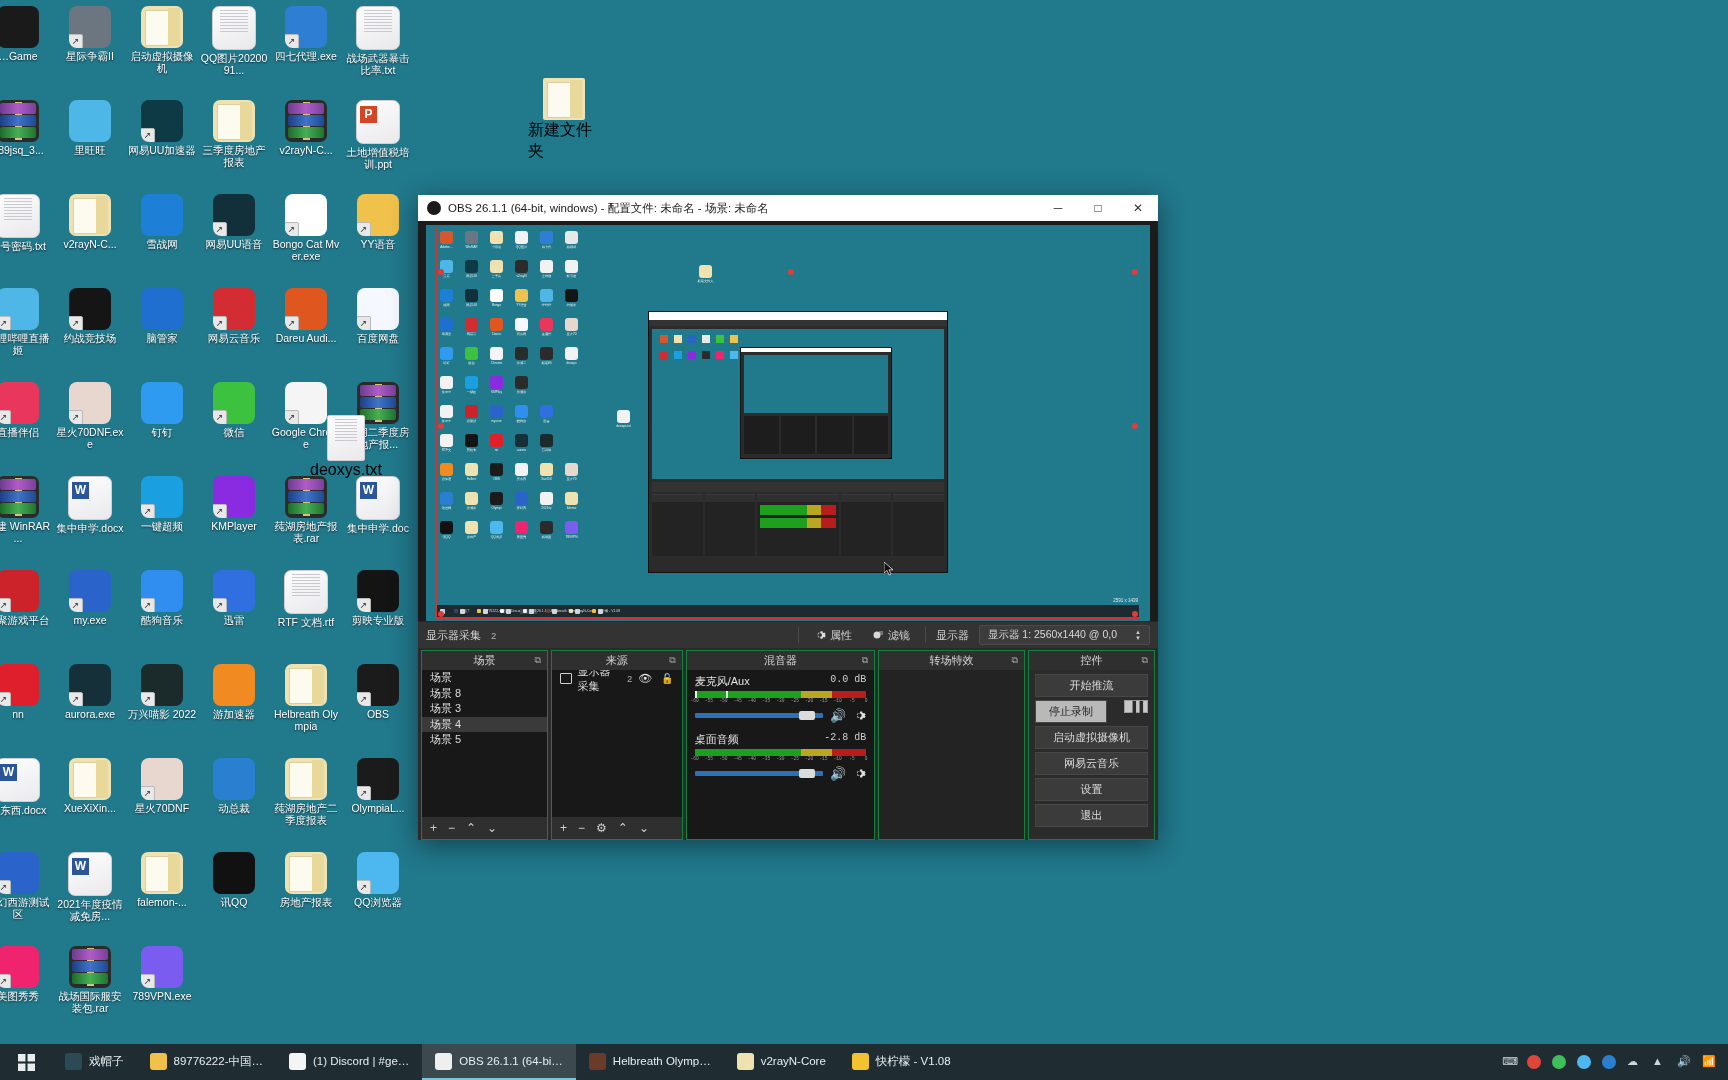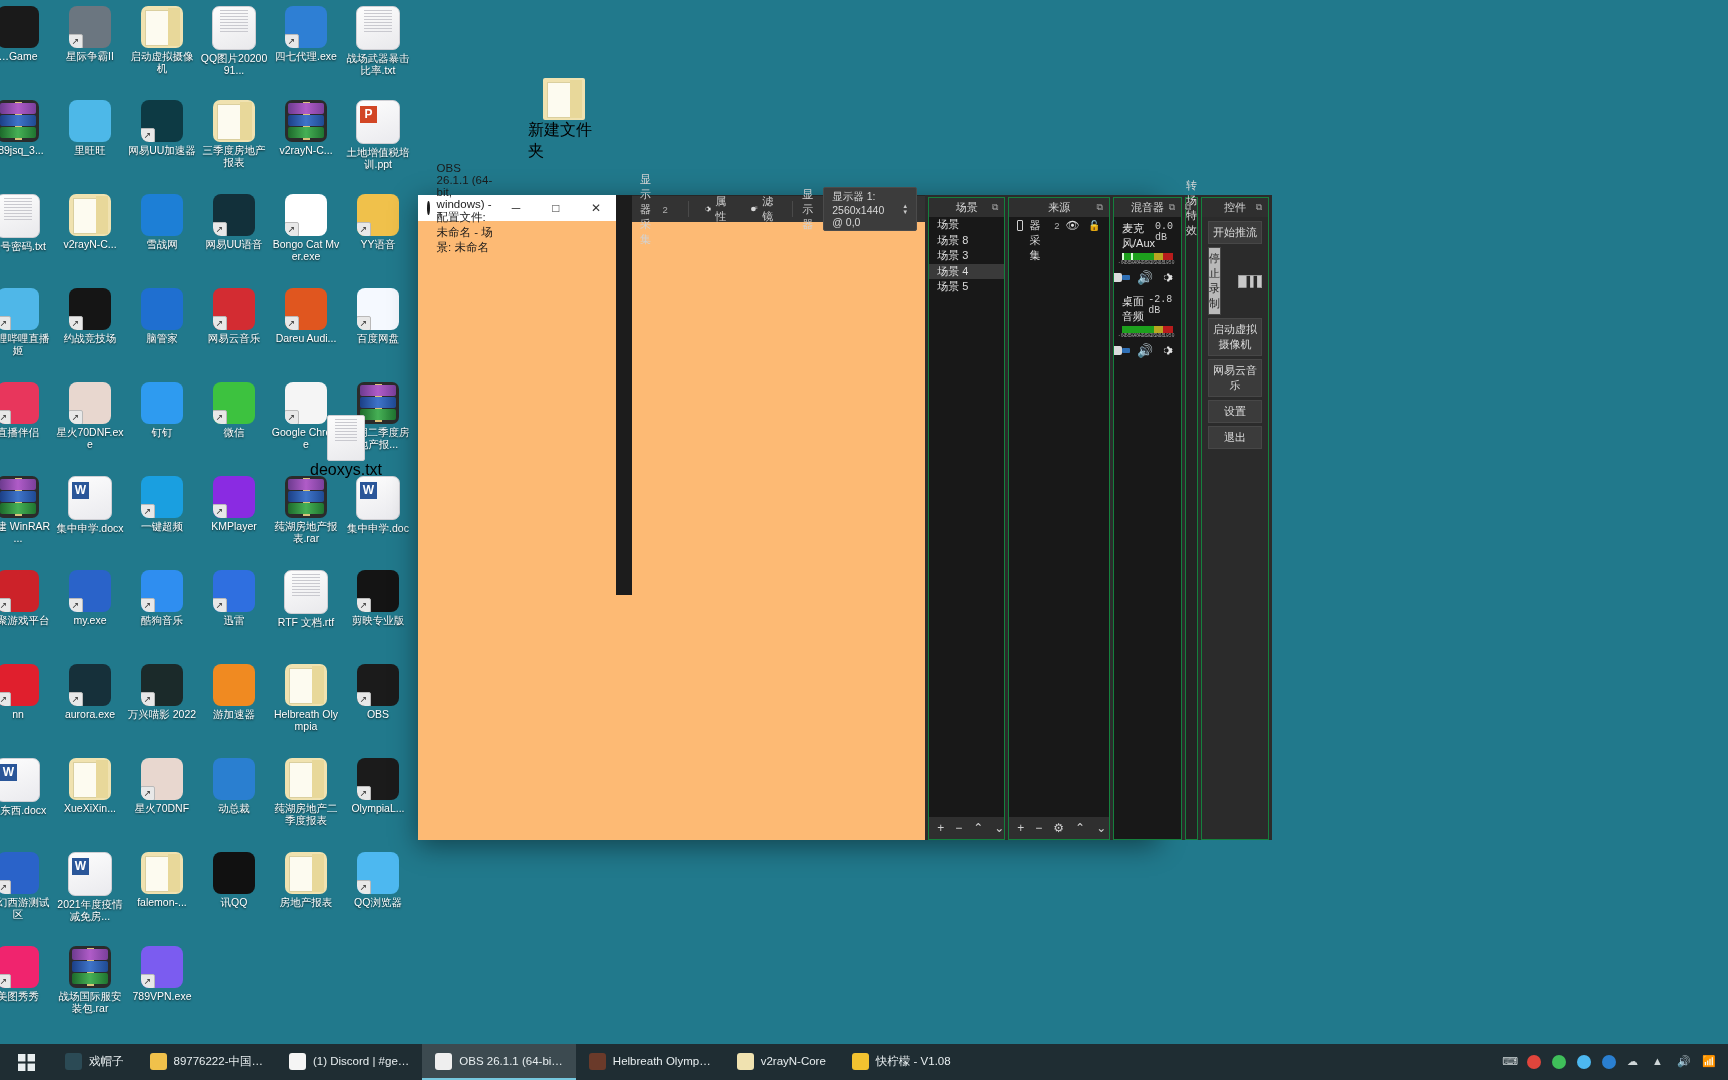--- a/index.html
+++ b/index.html
@@ -45,21 +45,21 @@
   .g-rar .b3{top:27px;background:linear-gradient(90deg,#1d6a2b,#46b055,#1f7430);}
   .g-rar .bk{position:absolute;left:18px;top:2px;width:7px;height:38px;background:#d9c27a;}
   .g-word{background:linear-gradient(160deg,#fdfdfd,#eaeaee);border:1px solid #cfcfd4;}
   .g-word:after{content:"W";position:absolute;left:3px;top:5px;width:17px;height:17px;background:#2a5699;color:#fff;font-size:12px;font-weight:bold;line-height:17px;text-align:center;}
   .g-ppt{background:linear-gradient(160deg,#fdfdfd,#eaeaee);border:1px solid #cfcfd4;}
   .g-ppt:after{content:"P";position:absolute;left:3px;top:5px;width:17px;height:17px;background:#d24625;color:#fff;font-size:12px;font-weight:bold;line-height:17px;text-align:center;}
 
   
   #obs{position:absolute;left:418px;top:195px;width:740px;height:645px;
      background:#fdba74;box-shadow:0 6px 26px rgba(0,0,0,.45);
-     display:flex;flex-direction:row;}
+     display:flex;flex-direction:column;}
   #obs .titlebar{height:26px;background:#ffffff;display:flex;align-items:center;
      font-size:11.5px;color:#1a1a1a;padding-left:9px;box-sizing:border-box;}
   #obs .titlebar .tb-title{margin-left:7px;}
   .winbtns{margin-left:auto;display:flex;height:26px;}
   .winbtn{width:40px;height:26px;display:flex;align-items:center;justify-content:center;
      font-size:12px;color:#333;}
   #obs .menubar{height:20px;background:#2f2f2f;display:flex;align-items:center;
      padding-left:10px;font-size:11px;color:#dcdcdc;gap:14px;border-bottom:1px solid #242424;}
   #obs .menubar .mi.dim{color:#7a7a7a;}
 
@@ -129,21 +129,21 @@
      font-size:11px;padding:2px 6px;display:flex;align-items:center;justify-content:space-between;}
   .dur-label{font-size:11px;color:#d6d6d6;}
   .dur-field{flex:1;background:#181818;border:1px solid #3d3d3d;color:#d8d8d8;
      font-size:10.5px;padding:2px 7px;font-family:"Liberation Mono",monospace;}
 
   .ctl-body{padding:4px 6px;box-sizing:border-box;background:#2b2b2b;
      display:flex;flex-direction:column;gap:3px;}
   .ctl-btn{background:#3b3b3b;color:#dcdcdc;font-size:11px;text-align:center;
      padding:3px 0;border:1px solid #474747;}
   .ctl-btn.active{background:#b9b9b9;color:#242424;}
-  .ctl-pair{display:flex;gap:17px;align-items:center;}
+  .ctl-pair{display:flex;gap:17px;align-items:flex-start;}
   .pausebtn{width:22px;background:#c8c8c8;display:flex;align-items:center;justify-content:center;
      color:#2a2a2a;font-size:10px;border:1px solid #9e9e9e;}
 
   .statusbar{height:20px;background:#2f2f2f;display:flex;align-items:center;
      justify-content:center;gap:22px;font-size:10px;color:#c9c9c9;
      font-family:"Liberation Mono",monospace;border-top:1px solid #242424;}
   .statusbar .dot{display:inline-block;width:9px;height:9px;border-radius:50%;
      background:#d01f1f;margin-right:5px;vertical-align:-1px;}
   .statusbar .live-ic{display:inline-block;width:11px;height:11px;border-radius:50%;
      border:1px solid #9a9a9a;margin-right:5px;vertical-align:-2px;position:relative;}

